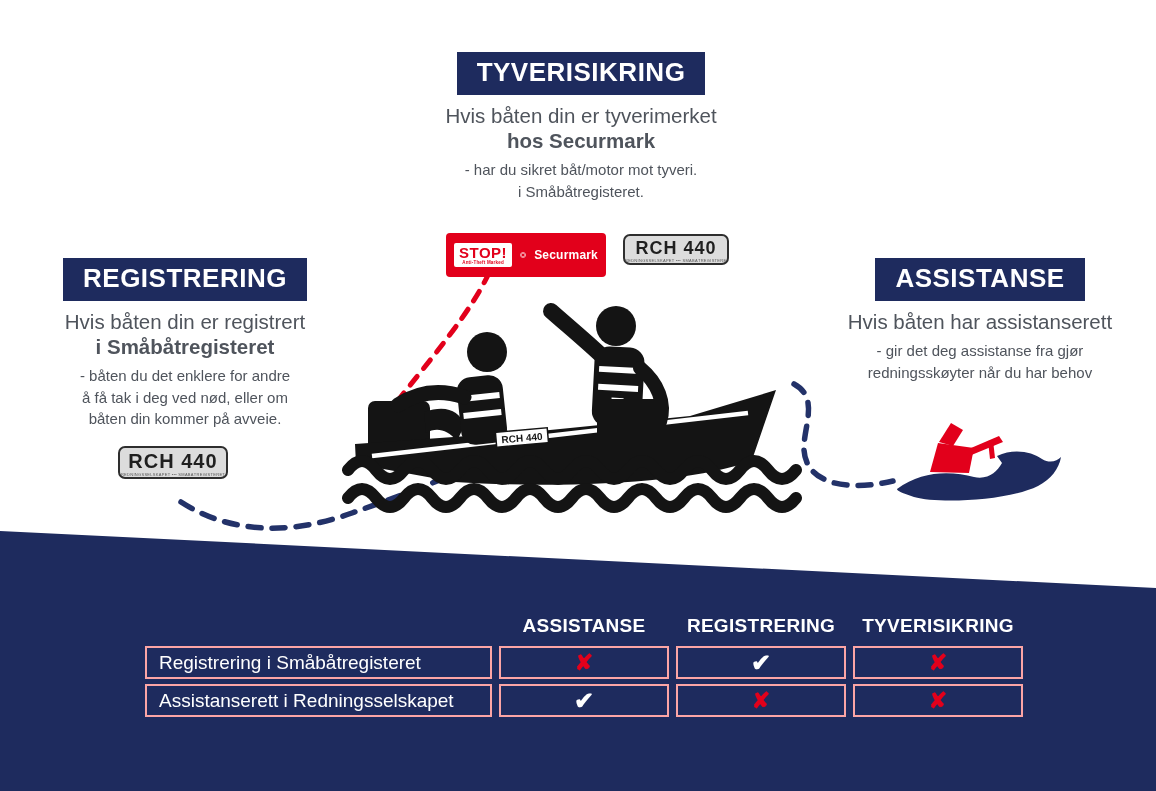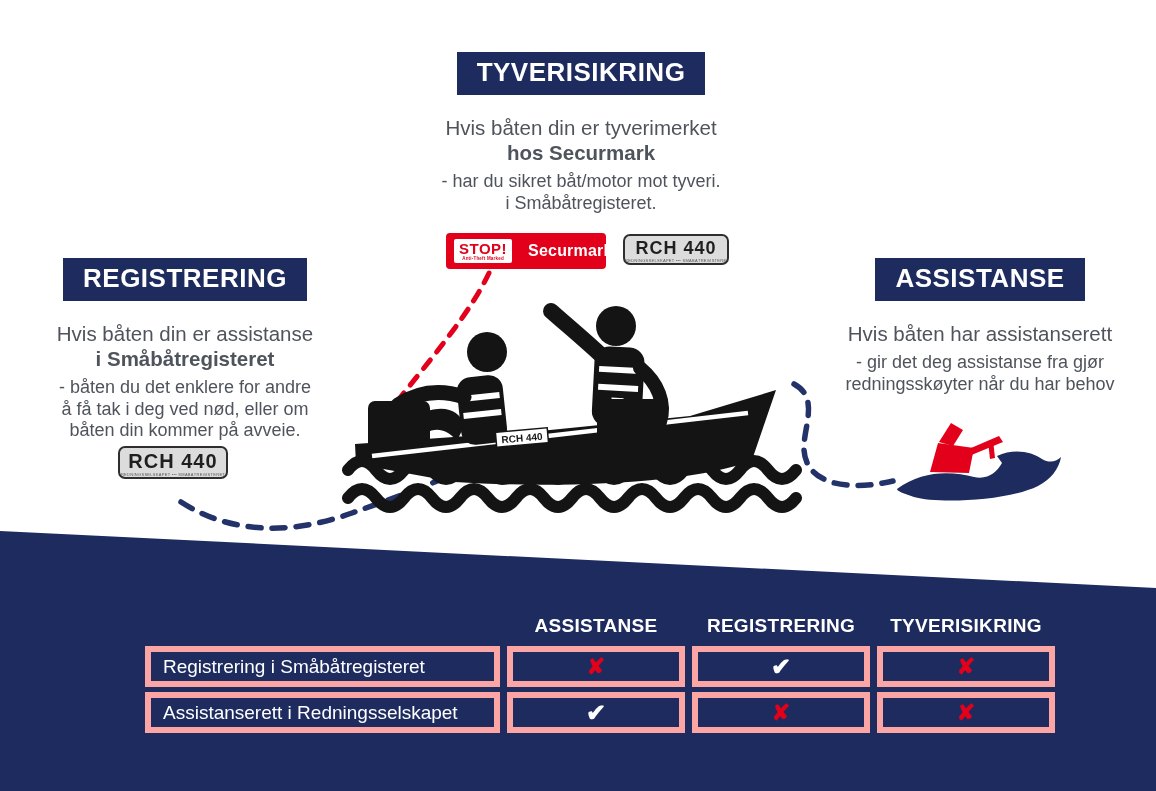--- a/index.html
+++ b/index.html
@@ -9,51 +9,51 @@
   .band{position:absolute;left:0;top:531px;width:1156px;height:260px;background:#1e2b5e;
         clip-path:polygon(0 0,100% 57px,100% 100%,0 100%);z-index:1;}
   
   .illu{position:absolute;left:0;top:0;width:1156px;height:791px;z-index:2;}
   
   .sec{position:absolute;text-align:center;z-index:3;color:#4f545c;}
   .title-box{display:inline-block;background:#1e2b5e;color:#fff;font-weight:700;
              font-size:26px;letter-spacing:.5px;padding:5px 20px 7px;}
   .sec p{margin:0;}
   .intro{font-size:20.5px;line-height:25px;}
-  .intro.first{margin-top:20px;}
+  .intro.first{margin-top:8px;}
   .intro.b{font-weight:700;}
-  .body-line{font-size:18px;line-height:21.5px;}
+  .body-line{font-size:15px;line-height:21.5px;}
   .body-line.first{margin-top:6px;}
   .sec-tyveri{left:371px;top:52px;width:420px;}
   .sec-reg{left:15px;top:258px;width:340px;}
   .sec-assist{left:805px;top:258px;width:350px;}
   
-  .sticker{position:absolute;left:446px;top:233px;width:160px;height:36px;background:#e2001b;
+  .sticker{position:absolute;left:446px;top:233px;width:160px;height:44px;background:#e2001b;
            border-radius:4px;display:flex;align-items:center;gap:8px;padding:0 8px;
            box-sizing:border-box;z-index:3;}
   .stopbox{background:#fff;border-radius:2px;padding:2px 5px 1px;text-align:center;line-height:1;}
   .stopbox .stop{color:#e2001b;font-weight:800;font-size:15px;letter-spacing:.5px;}
   .stopbox .sub{color:#e2001b;font-weight:700;font-size:4.5px;margin-top:1px;letter-spacing:.2px;}
-  .brand{color:#fff;font-weight:700;font-size:16px;letter-spacing:.2px;}
+  .brand{color:#fff;font-weight:700;font-size:12px;letter-spacing:.2px;}
   
   .plate{position:absolute;background:#dcdcdc;border:2.5px solid #2e2e2e;border-radius:7px;
          text-align:center;box-sizing:border-box;z-index:3;}
   .plate .num{font-weight:700;color:#1f1f1f;letter-spacing:1px;line-height:1;margin-top:3px;}
   .plate .micro{font-size:4px;color:#555;letter-spacing:.3px;line-height:1;margin-top:2px;
                 white-space:nowrap;overflow:hidden;}
   .plate-top{left:623px;top:234px;width:106px;height:31px;}
   .plate-top .num{font-size:18px;}
   .plate-left{left:118px;top:446px;width:110px;height:33px;}
   .plate-left .num{font-size:20px;}
   
   .tablewrap{position:absolute;left:138px;top:610px;z-index:3;}
   table.cmp{border-spacing:7px 5px;border-collapse:separate;}
   table.cmp th{color:#fff;font-weight:700;font-size:19px;letter-spacing:.3px;
                padding:0 0 4px;border:none;}
-  table.cmp td{border:6px solid #fca5a5;height:27px;background:#1e2b5e;}
+  table.cmp td{border:2px solid #fca5a5;height:27px;background:#1e2b5e;}
   td.rowlabel{width:330px;color:#fff;font-size:19px;padding-left:12px;text-align:left;}
   td.mark{width:164px;text-align:center;font-weight:700;line-height:1;}
   td.mark.mark-yes{color:#fff;font-size:24px;}
   td.mark.mark-no{color:#e2001b;font-size:22px;}
 </style>
 </head>
 <body>
 
 <div class="canvas">
 
@@ -154,21 +154,21 @@
     <div class="brand">Securmark</div>
   </div>
 
   <div class="plate plate-top">
     <div class="num">RCH 440</div>
     <div class="micro">REDNINGSSELSKAPET ••• SMÅBÅTREGISTERET</div>
   </div>
 
   <div class="sec sec-reg">
     <div class="title-box">REGISTRERING</div>
-    <p class="intro first">Hvis båten din er assistanse</p>
+    <p class="intro first">Hvis båten din er registrert</p>
     <p class="intro b">i Småbåtregisteret</p>
     <p class="body-line first">- båten du det enklere for andre</p>
     <p class="body-line">å få tak i deg ved nød, eller om</p>
     <p class="body-line">båten din kommer på avveie.</p>
   </div>
 
   <div class="plate plate-left">
     <div class="num">RCH 440</div>
     <div class="micro">REDNINGSSELSKAPET ••• SMÅBÅTREGISTERET</div>
   </div>

